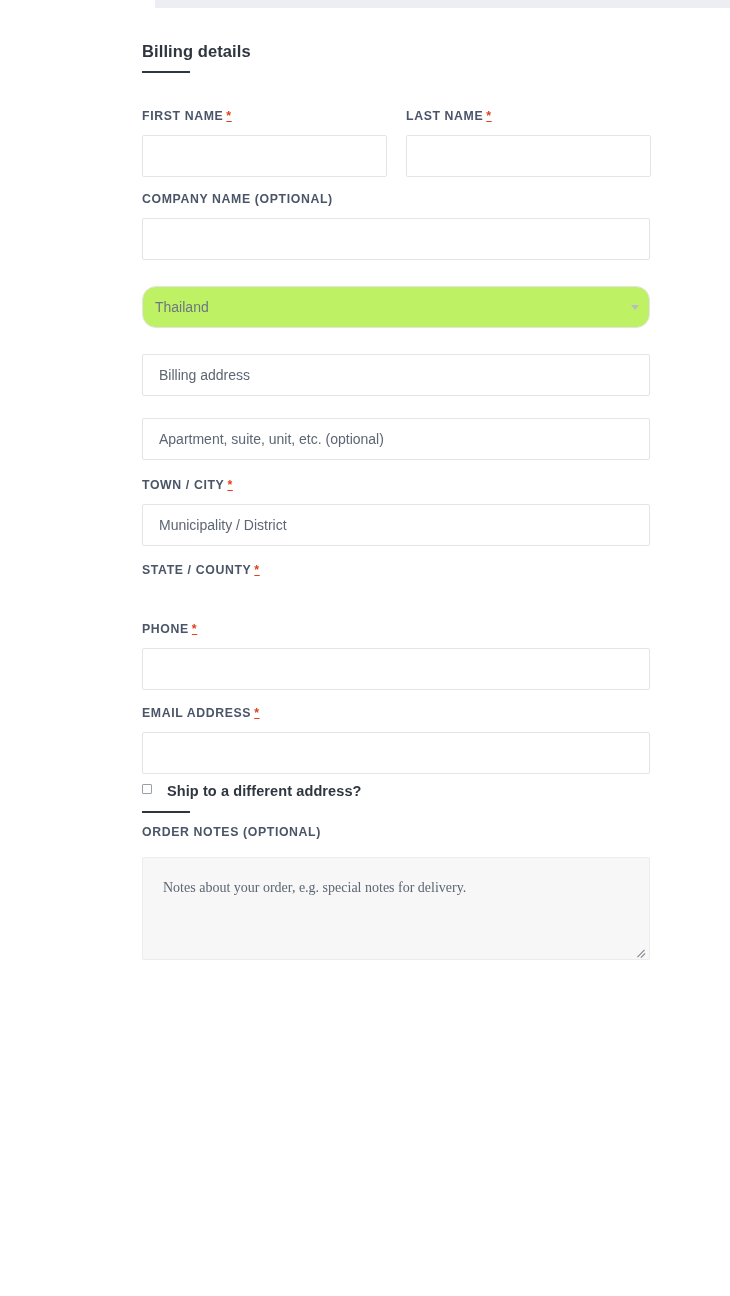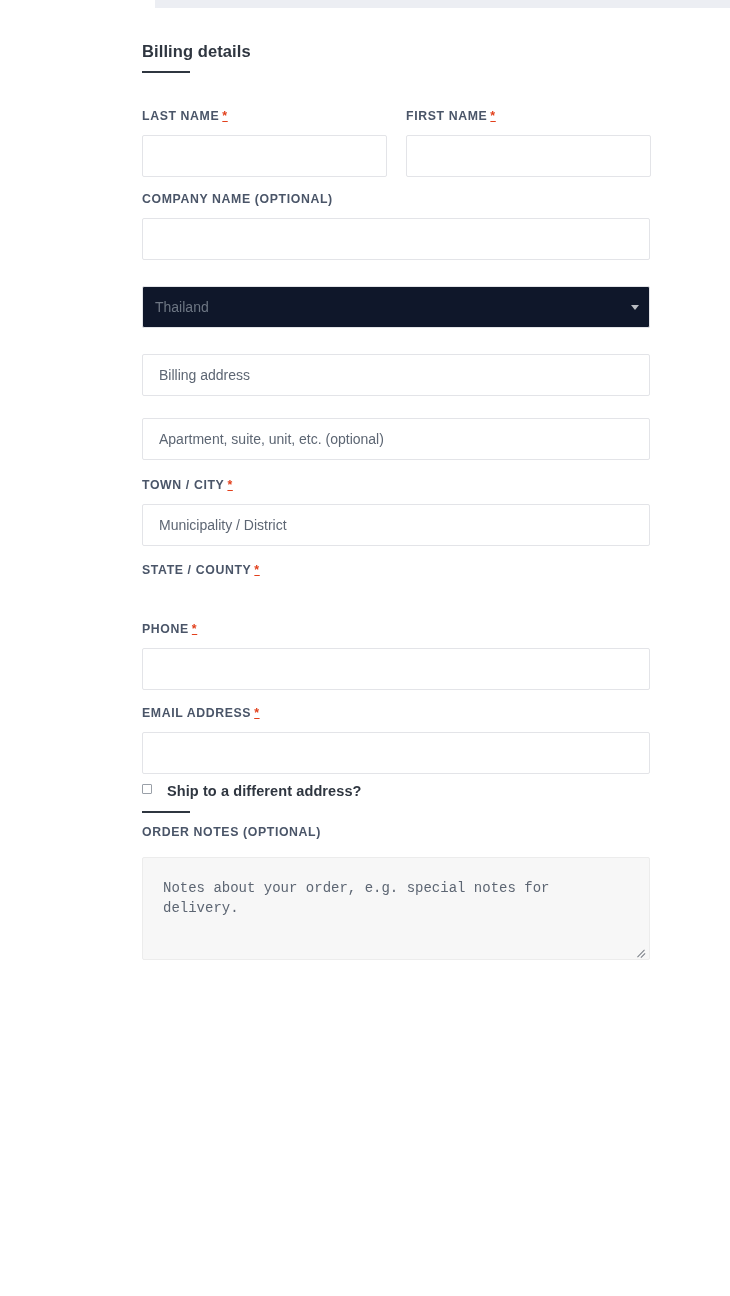--- a/index.html
+++ b/index.html
@@ -92,22 +92,22 @@
     outline: none;
   }
   .txt::placeholder { color: #5d6673; opacity: 1; }
 
   .sel-wrap { position: relative; width: 100%; }
   .sel {
     display: block;
     width: 100%;
     height: 42px;
     border: 1px solid #e3e4e8;
-    background: #0f172a;
-    border-radius: 2px;
+    background: #bef264;
+    border-radius: 14px;
     font-family: "Liberation Sans", sans-serif;
     font-size: 14px;
     color: #6d7683;
     padding: 0 30px 0 12px;
     line-height: 40px;
     white-space: nowrap;
     overflow: hidden;
     cursor: pointer;
   }
   .caret {
@@ -161,21 +161,21 @@
 
   
   .ta-wrap { position: relative; }
   .ta {
     display: block;
     width: 100%;
     height: 103px;
     border: 1px solid #ececec;
     background: #f7f7f7;
     border-radius: 2px;
-    font-family: Liberation Mono, monospace;
+    font-family: Liberation Serif, serif;
     font-size: 14px;
     color: #5a6472;
     padding: 20px 16px 0 20px;
     outline: none;
     resize: none;
     overflow: hidden;
     line-height: 20px;
   }
   .ta::placeholder { color: #5d6673; opacity: 1; }
   .grip {
@@ -203,26 +203,26 @@
 
 <div class="page">
   <div class="form-col">
 
     <h2 class="section-title">Billing details</h2>
     <div class="title-rule"></div>
 
     <div style="height:36px"></div>
     <div class="row-two">
       <div class="half">
-        <label class="field-label"><span>LAST NAME</span><span class="req">*</span></label>
+        <label class="field-label"><span>FIRST NAME</span><span class="req">*</span></label>
         <div class="gap-lbl-input"></div>
         <input class="txt" type="text" value="" placeholder="" style="">
       </div>
       <div class="half">
-        <label class="field-label"><span>FIRST NAME</span><span class="req">*</span></label>
+        <label class="field-label"><span>LAST NAME</span><span class="req">*</span></label>
         <div class="gap-lbl-input"></div>
         <input class="txt" type="text" value="" placeholder="" style="">
       </div>
     </div>
 
     <div style="height:15px"></div>
     <div>
       <label class="field-label">COMPANY NAME (OPTIONAL)</label>
       <div class="gap-lbl-input"></div>
       <input class="txt" type="text" value="" placeholder="" style="">

